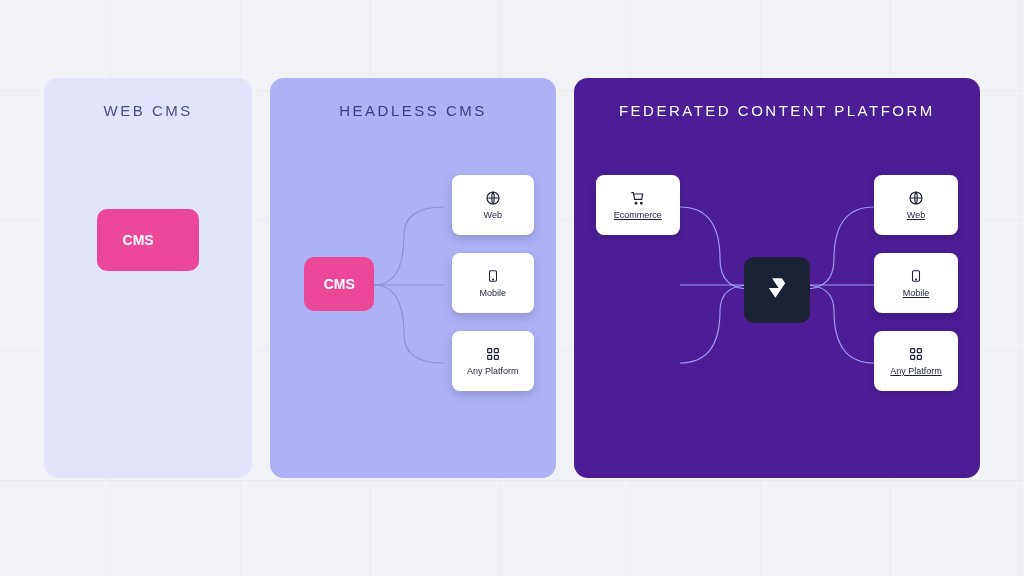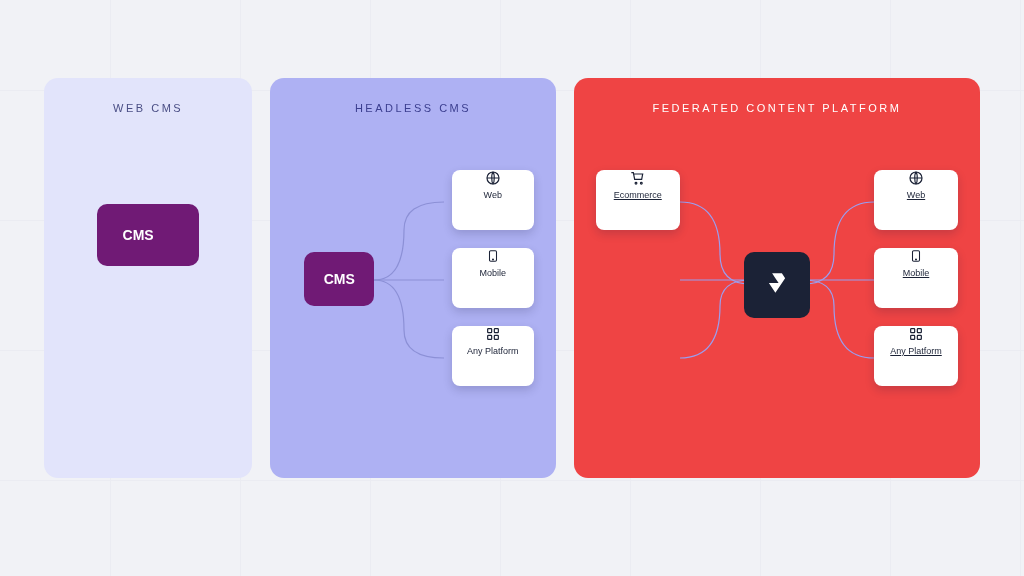--- a/index.html
+++ b/index.html
@@ -29,52 +29,53 @@
     padding: 78px 44px 0 44px;
   }
   .panel {
     border-radius: 14px;
     padding: 24px 20px 28px 20px;
     height: 400px;
     position: relative;
   }
   .panel-title {
     text-align: center;
-    font-size: 11px;
+    font-size: 15px;
     letter-spacing: 2.5px;
     font-weight: 500;
     margin-bottom: 28px;
   }
   
   .p1 { background: #e2e4fb; width: 210px; }
   .p1 .panel-title { color: #4a4e85; }
   
   .p2 { background: #aeb1f3; width: 288px; }
   .p2 .panel-title { color: #3b3e8f; }
   
-  .p3 { background: #ef4444; width: 410px; border-radius: 14px; }
+  .p3 { background: #4c1d95; width: 410px; border-radius: 14px; }
   .p3 .panel-title { color: #fff; }
 
   .cms-dark {
-    background: #701a75;
+    background: #ec4899;
     color: #fff;
     border-radius: 10px;
     font-weight: 700;
     font-size: 14px;
     display: flex;
     align-items: center;
     justify-content: center;
   }
   .card {
     background: #fff;
     border-radius: 8px;
     box-shadow: 0 4px 10px rgba(20,20,60,0.18);
     display: flex;
     flex-direction: column;
     align-items: center;
+    justify-content: center;
     color: #1b2236;
   }
   .card .icon { margin-bottom: 4px; }
   .card .lbl { font-size: 9px; font-weight: 500; }
 
   
   .p1-body { position: relative; margin-top: 90px; display:flex; justify-content:center; }
   .p1 .cms-dark { width: 102px; height: 62px; position: relative; padding-right: 20px; }
   .p1 .website-card { position: absolute; right: -22px; top: 12px; width: 54px; height: 54px; }
 

